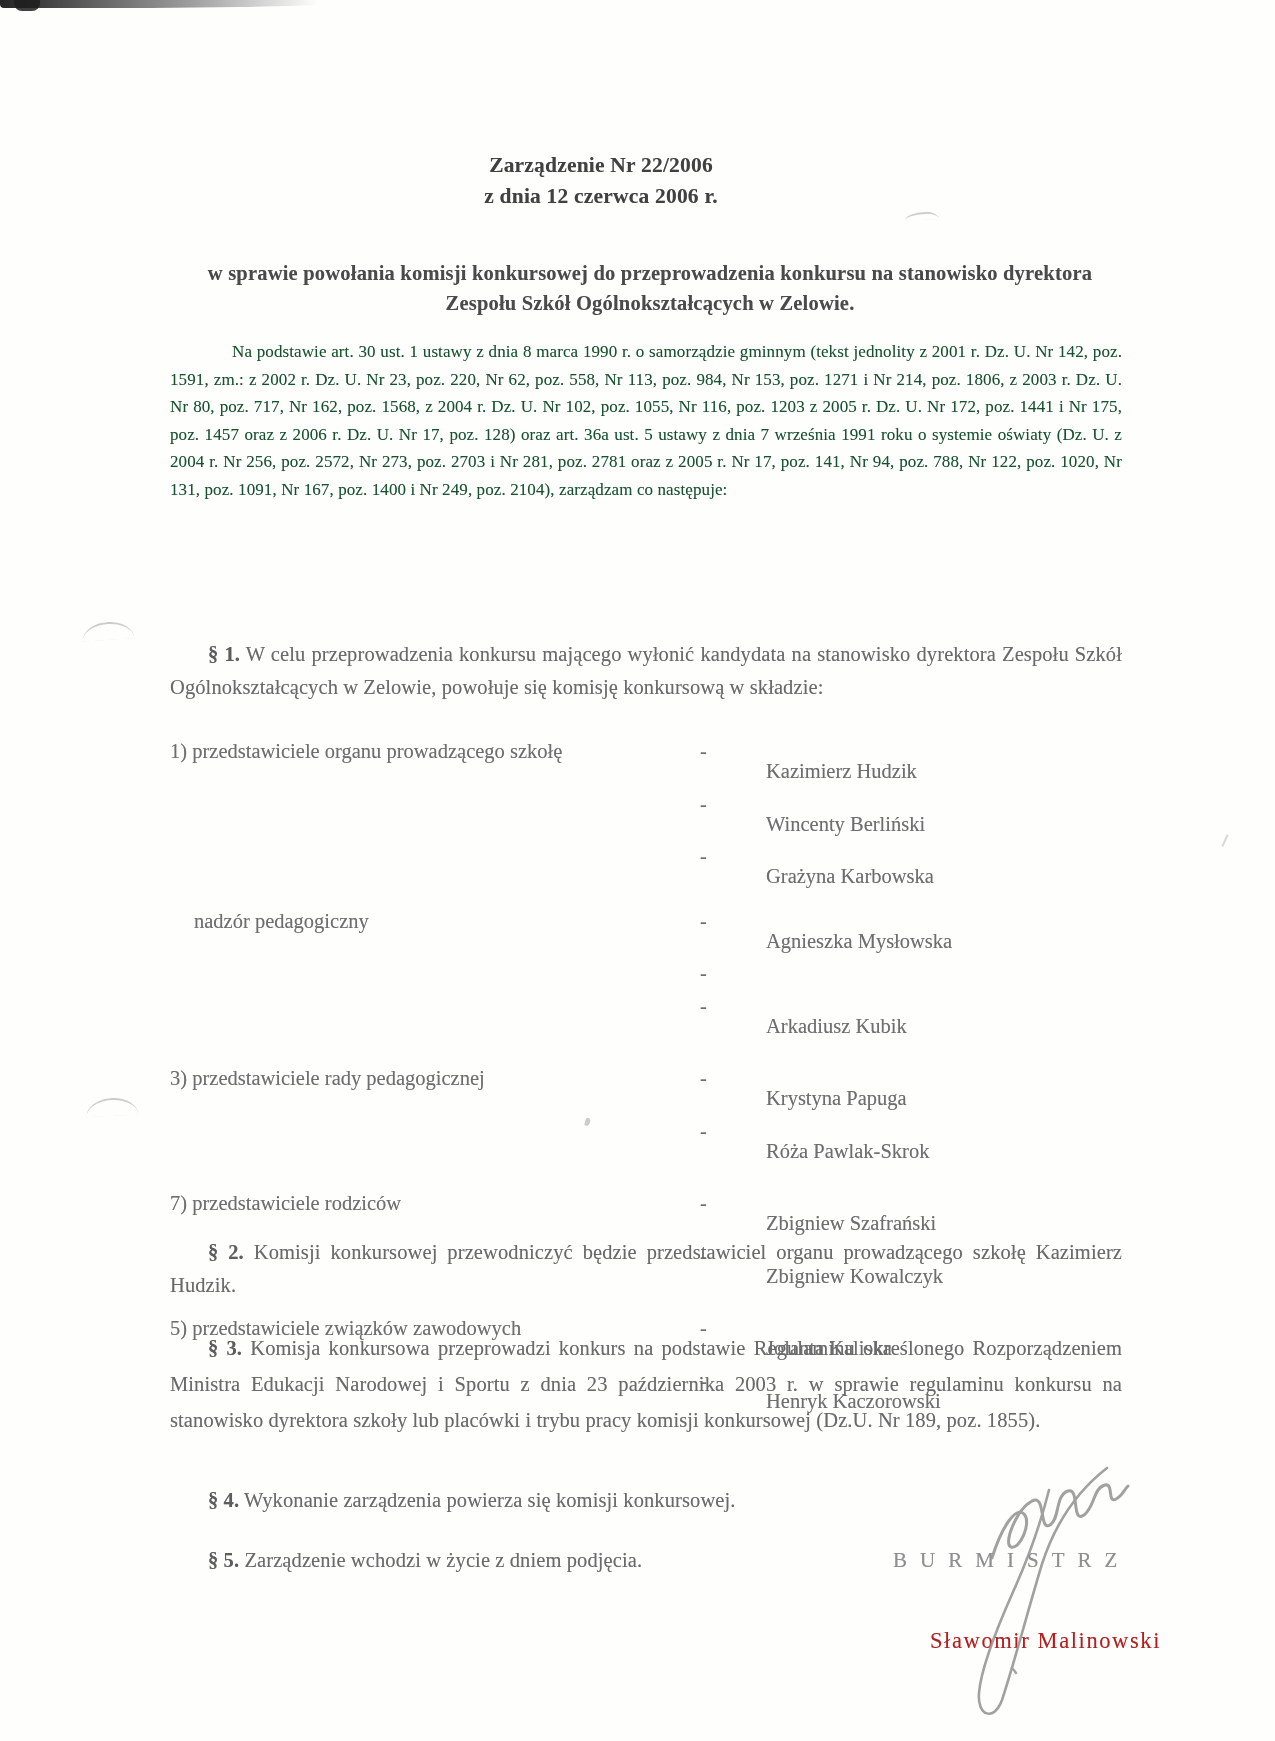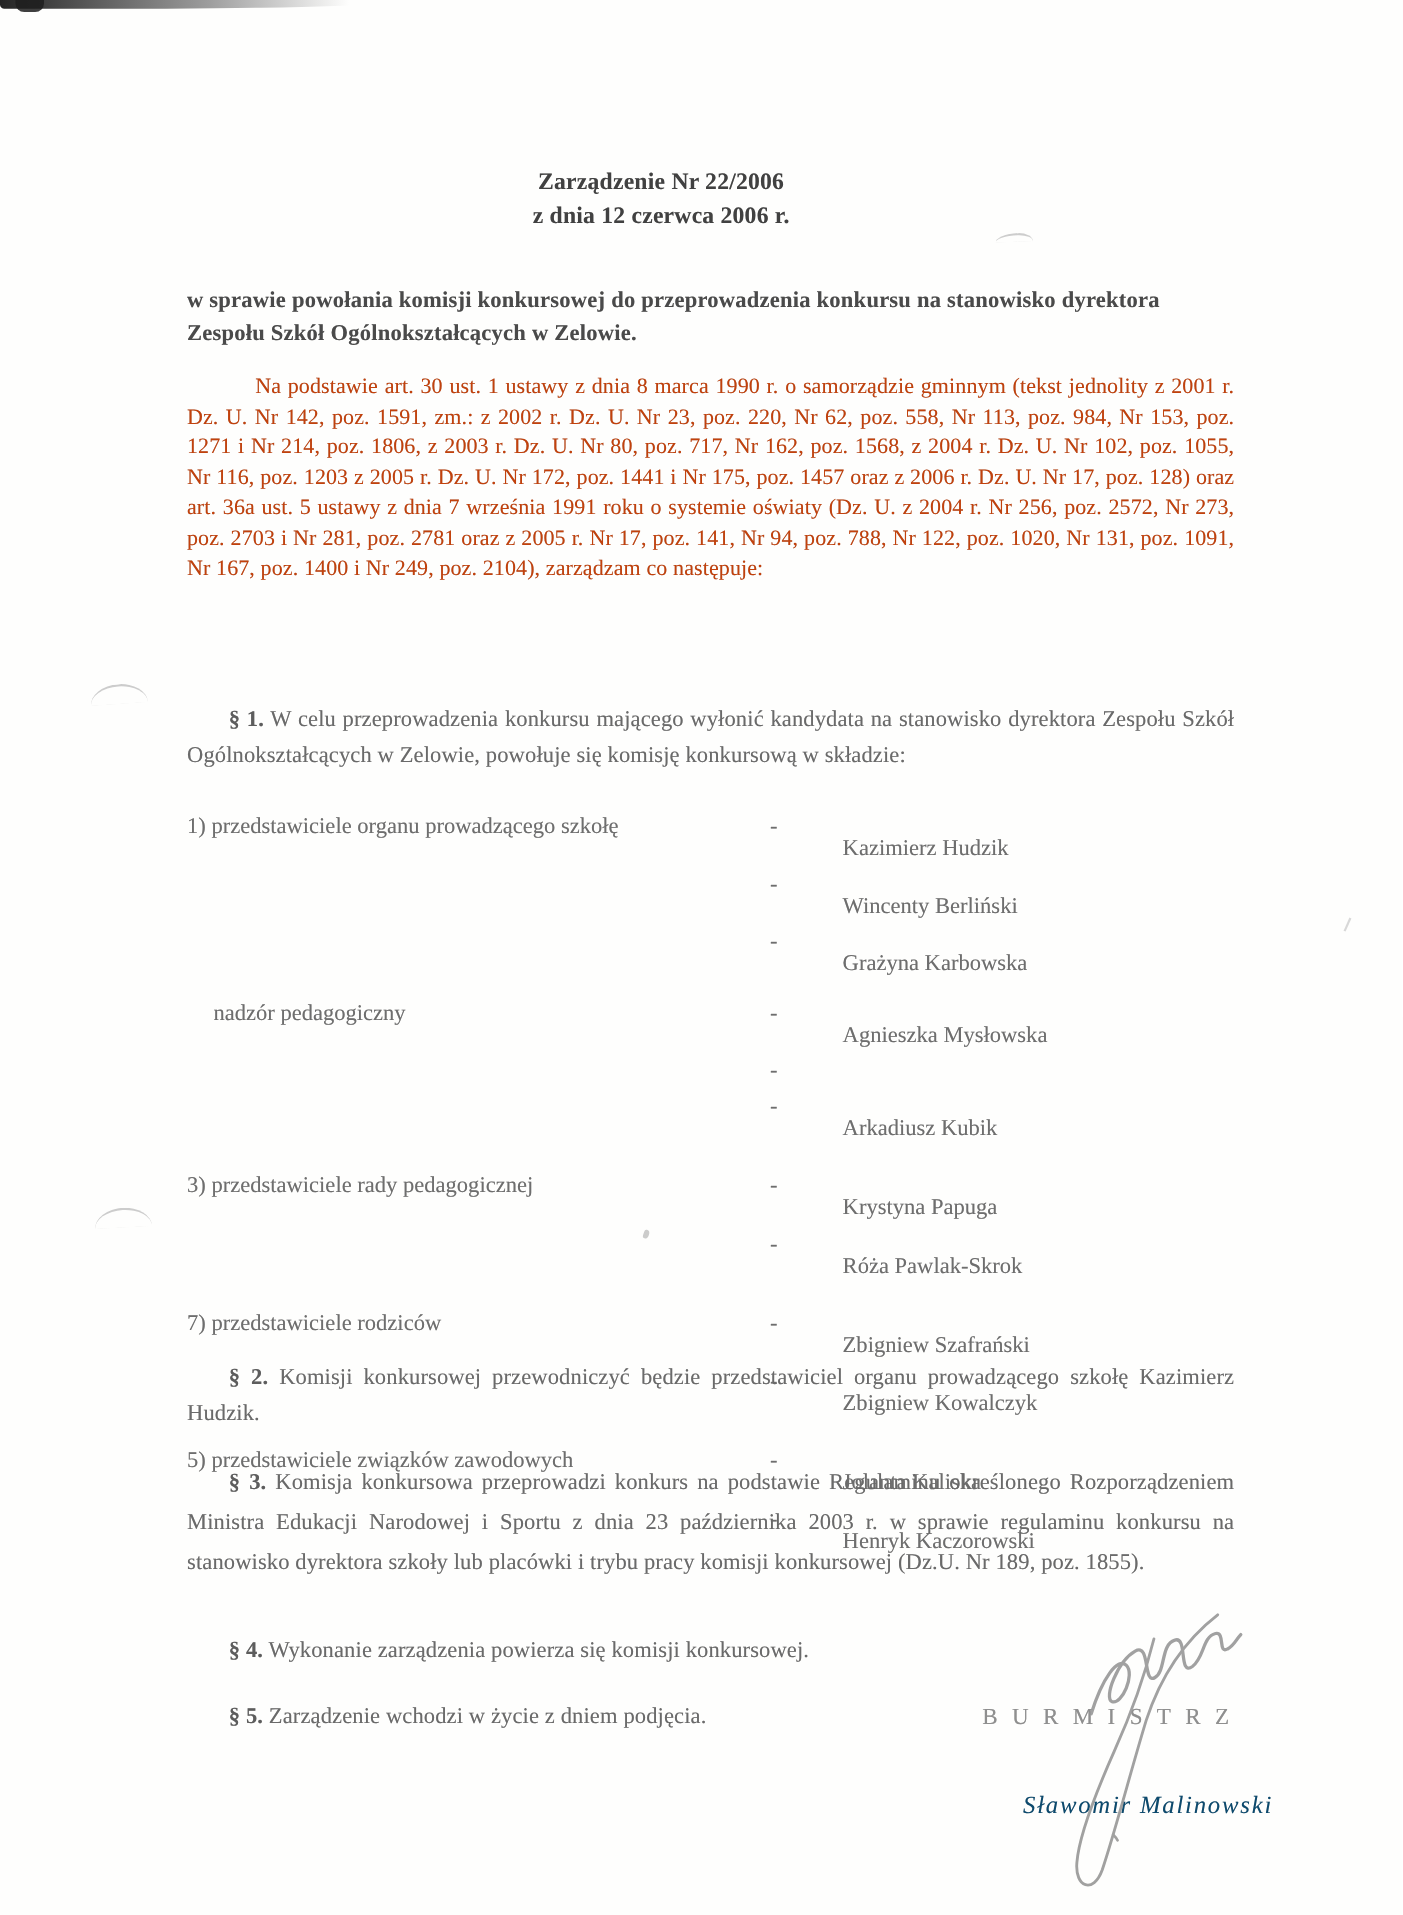--- a/index.html
+++ b/index.html
@@ -48,27 +48,27 @@
   .title-block {
     position: absolute; left: 170px; top: 150px; width: 950px;
     transform: translateX(-44px);
     text-align: center;
     font-weight: bold; font-size: 21.5px; line-height: 31px;
     color: #414141; letter-spacing: .2px;
   }
   .subject {
     position: absolute; left: 170px; top: 258px; width: 960px;
     font-weight: bold; font-size: 20.5px; line-height: 30px;
-    color: #4a4a4a; text-align: left; letter-spacing: .2px;
+    color: #4a4a4a; text-align: center; letter-spacing: .2px;
   }
   .legal {
     position: absolute; left: 170px; top: 338px; width: 952px;
-    font-size: 20px; line-height: 27.6px;
+    font-size: 17px; line-height: 27.6px;
     text-align: justify; text-indent: 62px;
-    color: #c2410c; letter-spacing: .1px;
+    color: #14532d; letter-spacing: .1px;
   }
   .sec {
     position: absolute; left: 170px; width: 952px;
     font-size: 20.5px; line-height: 33px;
     text-align: justify; text-indent: 38px;
     color: #6a6a6a; letter-spacing: .1px;
   }
   .sec .sec-no { font-weight: bold; color: #5d5d5d; }
   .sec.s1 { top: 638px; }
   .sec.s2 { top: 1236px; }
@@ -88,22 +88,22 @@
   .c-dash { width: 66px; flex: 0 0 66px; }
   .c-name { flex: 1; margin-top: 20px; }
   
   .sig-role {
     position: absolute; left: 893px; top: 1548px;
     font-size: 21px; letter-spacing: .62em; color: #8f8f8f;
     white-space: nowrap;
   }
   .sig-name {
     position: absolute; left: 930px; top: 1628px;
-    font-style: italic; font-size: 22.5px; letter-spacing: 1.6px;
-    color: #0c4a6e; white-space: nowrap;
+    font-size: 22.5px; letter-spacing: 1.6px;
+    color: #b91c1c; white-space: nowrap;
   }
   .sig-ink { position: absolute; left: 952px; top: 1462px; width: 215px; height: 272px; }
   .sig-ink svg { width: 100%; height: 100%; }
 </style>
 </head>
 <body>
 
 <div class="page">
 
   <div class="smudge-top"></div>

